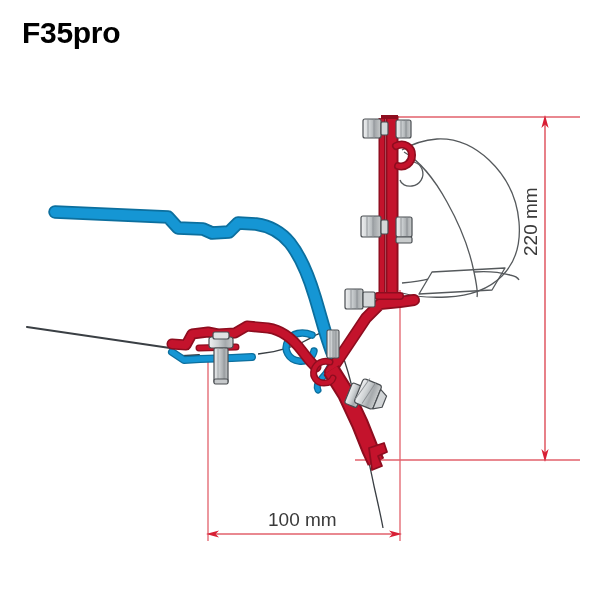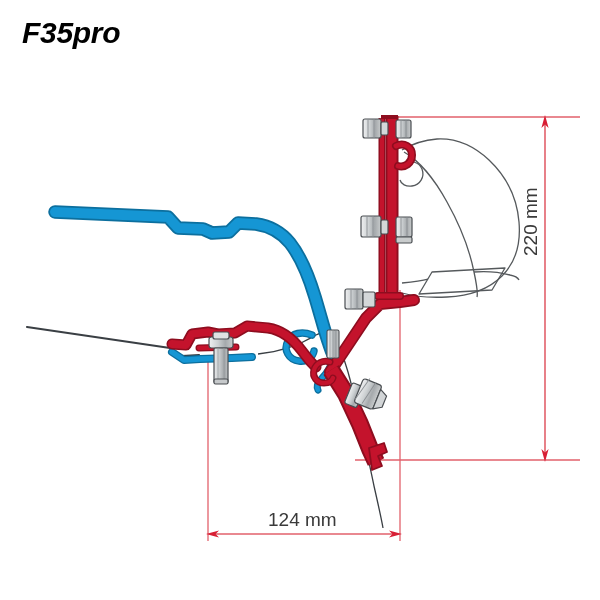--- a/index.html
+++ b/index.html
@@ -24,21 +24,20 @@
   .title {
     position: absolute;
     left: 22px;
     top: 16px;
     font-size: 30px;
     font-weight: bold;
     color: #000000;
     letter-spacing: -0.3px;
     font-family: "Liberation Sans", sans-serif;
     white-space: nowrap;
-    font-style: italic;
   }
   .dim-label {
     position: absolute;
     font-size: 19px;
     color: #3a3a3a;
     font-family: "Liberation Sans", sans-serif;
     white-space: nowrap;
   }
   .dim-label-h {
     left: 268px;
@@ -310,15 +309,15 @@
 
   <g stroke="#4a4e52" stroke-width="1.1" stroke-linejoin="round">
     <rect x="327" y="330" width="12" height="28" rx="1.5" fill="url(#boltGradH)"></rect>
     <line x1="330" y1="330" x2="330" y2="358" stroke="#8b8f93" stroke-width="0.7"></line>
     <line x1="333" y1="330" x2="333" y2="358" stroke="#8b8f93" stroke-width="0.7"></line>
     <line x1="336" y1="330" x2="336" y2="358" stroke="#8b8f93" stroke-width="0.7"></line>
   </g>
 
 </svg>
 
-<div class="dim-label dim-label-h">124 mm</div>
+<div class="dim-label dim-label-h">100 mm</div>
 
 <div class="dim-label dim-label-v">220 mm</div>
 
 </body></html>

